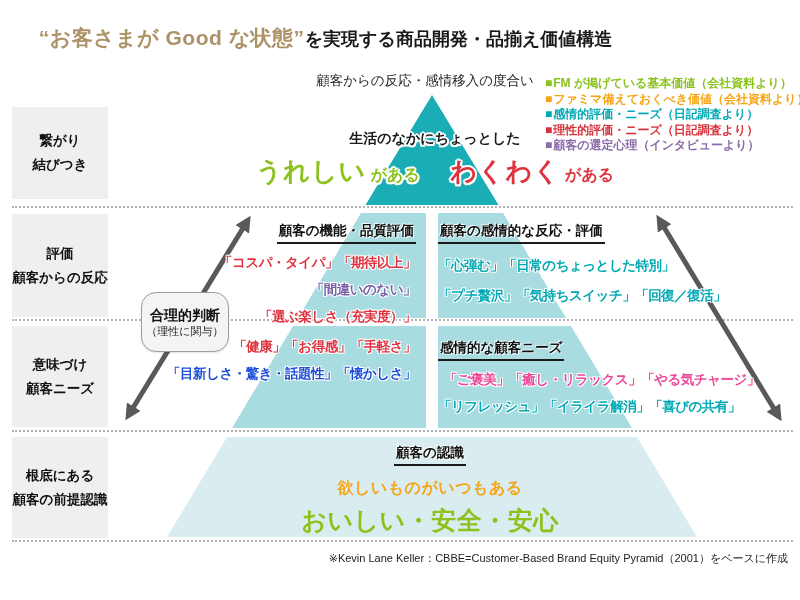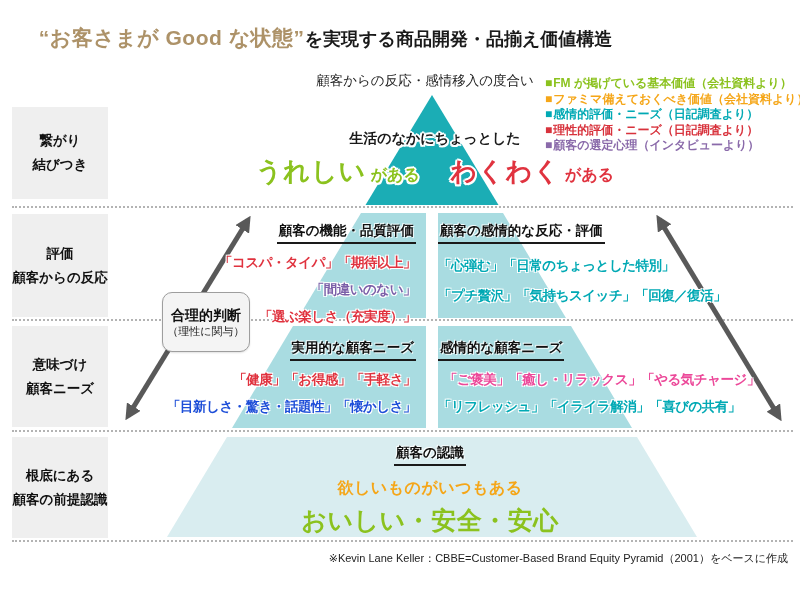--- a/index.html
+++ b/index.html
@@ -50,23 +50,23 @@
   .t2r .qline{line-height:30px;}
   .t2r .hdr{margin-bottom:7px;}
   .t3l{top:333px;left:150px;width:266px;text-align:right;}
   .t3r{top:333px;left:438px;width:300px;text-align:left;}
 
   .t4{top:443px;left:230px;width:400px;text-align:center;}
   .t4-l1{font-size:16px;font-weight:bold;margin-top:7px;letter-spacing:.5px;}
   .t4-l2{font-size:25px;font-weight:bold;margin-top:5px;letter-spacing:.5px;}
 
   
-  .bubble{width:86px;height:58px;background:#f4f4f4;border:1.5px solid #9e9e9e;border-radius:10px;
+  .bubble{width:86px;height:58px;background:#f4f4f4;border:1.5px solid #9e9e9e;border-radius:15px;
           display:flex;flex-direction:column;justify-content:center;align-items:center;
-          box-shadow:0 1px 2px rgba(0,0,0,.12);margin-left:21px;}
+          box-shadow:0 1px 2px rgba(0,0,0,.12);}
   .bubble .bt{font-size:14px;font-weight:bold;color:#111;line-height:18px;}
   .bubble .bs{font-size:11px;color:#222;line-height:15px;}
   .bubble-left{top:292px;left:141px;}
   .bubble-right{top:293px;left:679px;}
 
   .footnote{top:551px;right:12px;font-size:11px;color:#222;white-space:nowrap;}
 </style>
 </head>
 <body>
 
@@ -156,21 +156,20 @@
     <div class="qline" style="color: rgb(224, 51, 63); fill: rgb(224, 51, 63);">「選ぶ楽しさ（充実度）」</div>
   </div>
 
   <div class="abs tblock t2r">
     <div><span class="hdr">顧客の感情的な反応・評価</span></div>
     <div class="qline" style="color: rgb(0, 169, 180); fill: rgb(0, 169, 180);">「心弾む」「日常のちょっとした特別」</div>
     <div class="qline" style="color: rgb(0, 169, 180); fill: rgb(0, 169, 180);">「プチ贅沢」「気持ちスイッチ」「回復／復活」</div>
   </div>
 
   <div class="abs tblock t3l">
-    <div><span class="hdr">実用的な顧客ニーズ</span></div>
     <div class="qline" style="color: rgb(224, 51, 63); fill: rgb(224, 51, 63);">「健康」「お得感」「手軽さ」</div>
     <div class="qline" style="color: #1d4ed8; fill: rgb(224, 51, 63);">「目新しさ・驚き・話題性」「懐かしさ」</div>
   </div>
 
   <div class="abs tblock t3r">
     <div><span class="hdr">感情的な顧客ニーズ</span></div>
     <div class="qline" style="color: #ec4899; fill: rgb(0, 169, 180); padding-left: 6px;">「ご褒美」「癒し・リラックス」「やる気チャージ」</div>
     <div class="qline" style="color: rgb(0, 169, 180); fill: rgb(0, 169, 180);">「リフレッシュ」「イライラ解消」「喜びの共有」</div>
   </div>
 

